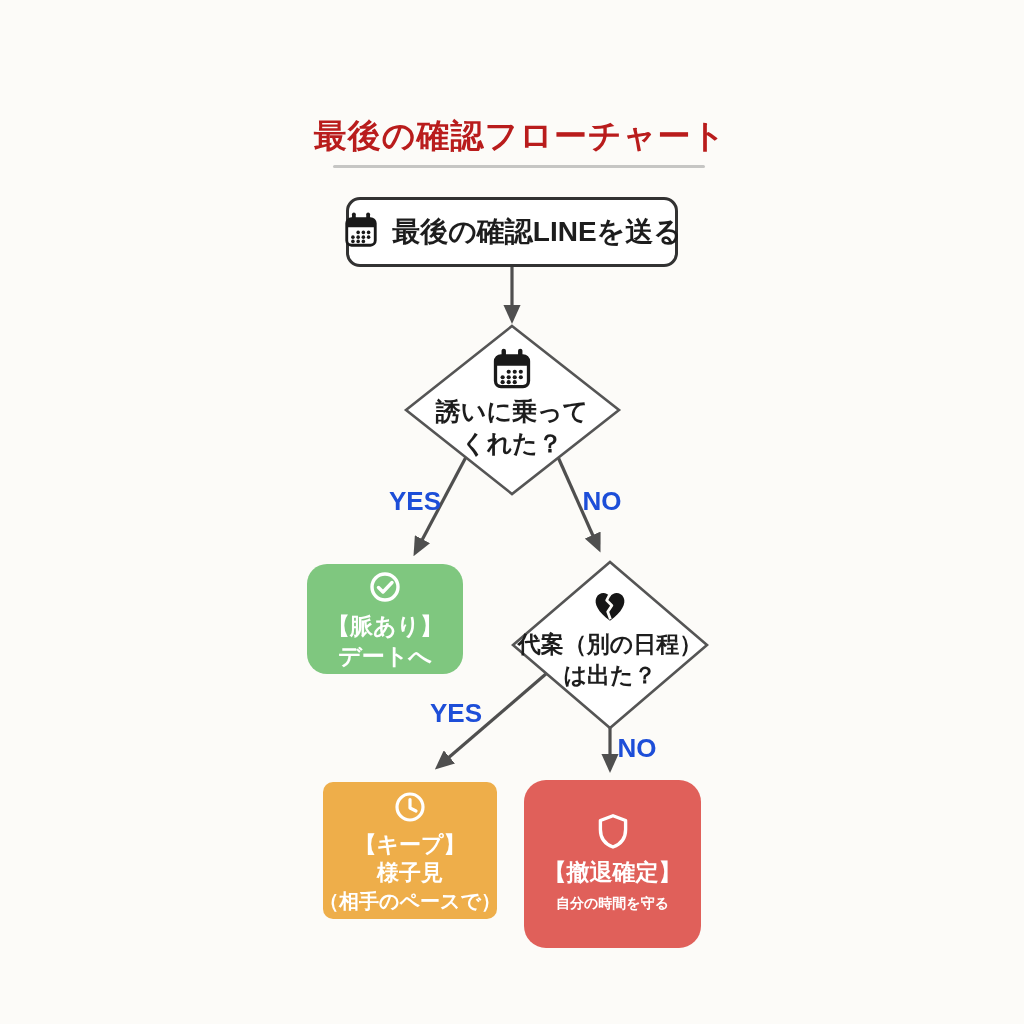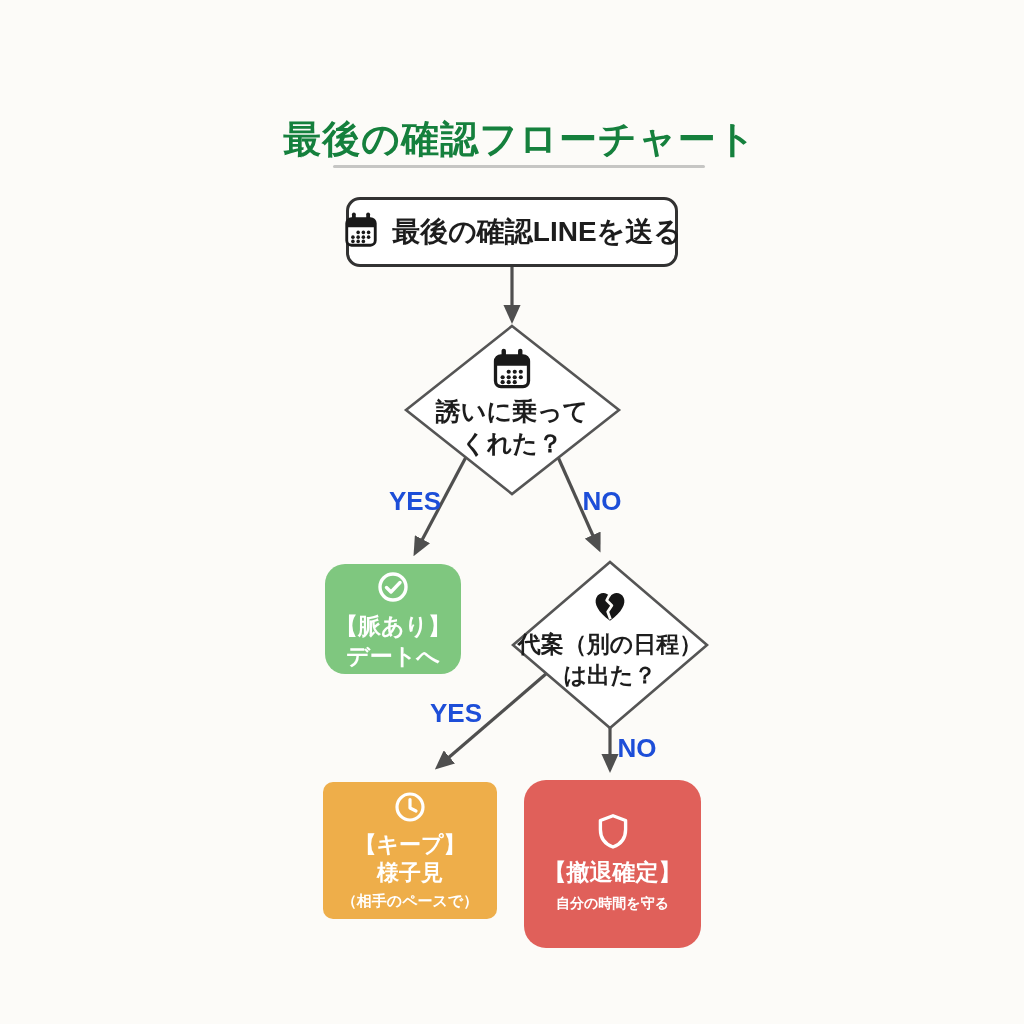--- a/index.html
+++ b/index.html
@@ -7,21 +7,21 @@
     position:relative;
     width:1024px;height:1024px;
     background:#fcfbf8;
     font-family:"Liberation Sans","DejaVu Sans",sans-serif;
     overflow:hidden;
   }
   .abs{position:absolute;}
   .page-title{
     left:280px;top:114px;width:480px;
     text-align:center;
-    font-size:38px;font-weight:800;color:#15803d;
+    font-size:33px;font-weight:800;color:#b91c1c;
     letter-spacing:1px;
   }
   .title-underline{
     left:333px;top:165px;width:372px;height:3px;
     background:#c6c6c4;border-radius:2px;
   }
   .start-node{
     left:346px;top:197px;width:332px;height:70px;
     background:#ffffff;
     border:3px solid #323232;border-radius:14px;
@@ -44,30 +44,30 @@
   .d2-content{left:515px;top:585px;width:190px;}
   .diamond-content .line{font-size:25px;font-weight:800;line-height:32px;white-space:nowrap;}
   .d2-content .line{font-size:23px;line-height:31px;}
   .outcome{
     box-sizing:border-box;
     display:flex;flex-direction:column;align-items:center;justify-content:center;
     color:#ffffff;text-align:center;
   }
   .outcome .line{font-weight:800;white-space:nowrap;}
   .success-node{
-    left:325px;top:564px;width:136px;height:110px;
+    left:307px;top:564px;width:156px;height:110px;
     background:#7fc77f;border-radius:20px;gap:1px;
   }
   .success-node .line{font-size:23px;line-height:29px;}
   .keep-node{
     left:323px;top:782px;width:174px;height:137px;
     background:#eeae4a;border-radius:10px;gap:0px;
   }
   .keep-node .line{font-size:22px;line-height:28px;}
-  .keep-node .line-small{font-size:15px;}
+  .keep-node .line-small{font-size:20px;}
   .retreat-node{
     left:524px;top:780px;width:177px;height:168px;
     background:#e0605a;border-radius:22px;gap:1px;
   }
   .retreat-node .line{font-size:23px;line-height:30px;}
   .retreat-node .line-small{font-size:14px;}
   .icon{display:block;}
 </style>
 </head>
 <body>

